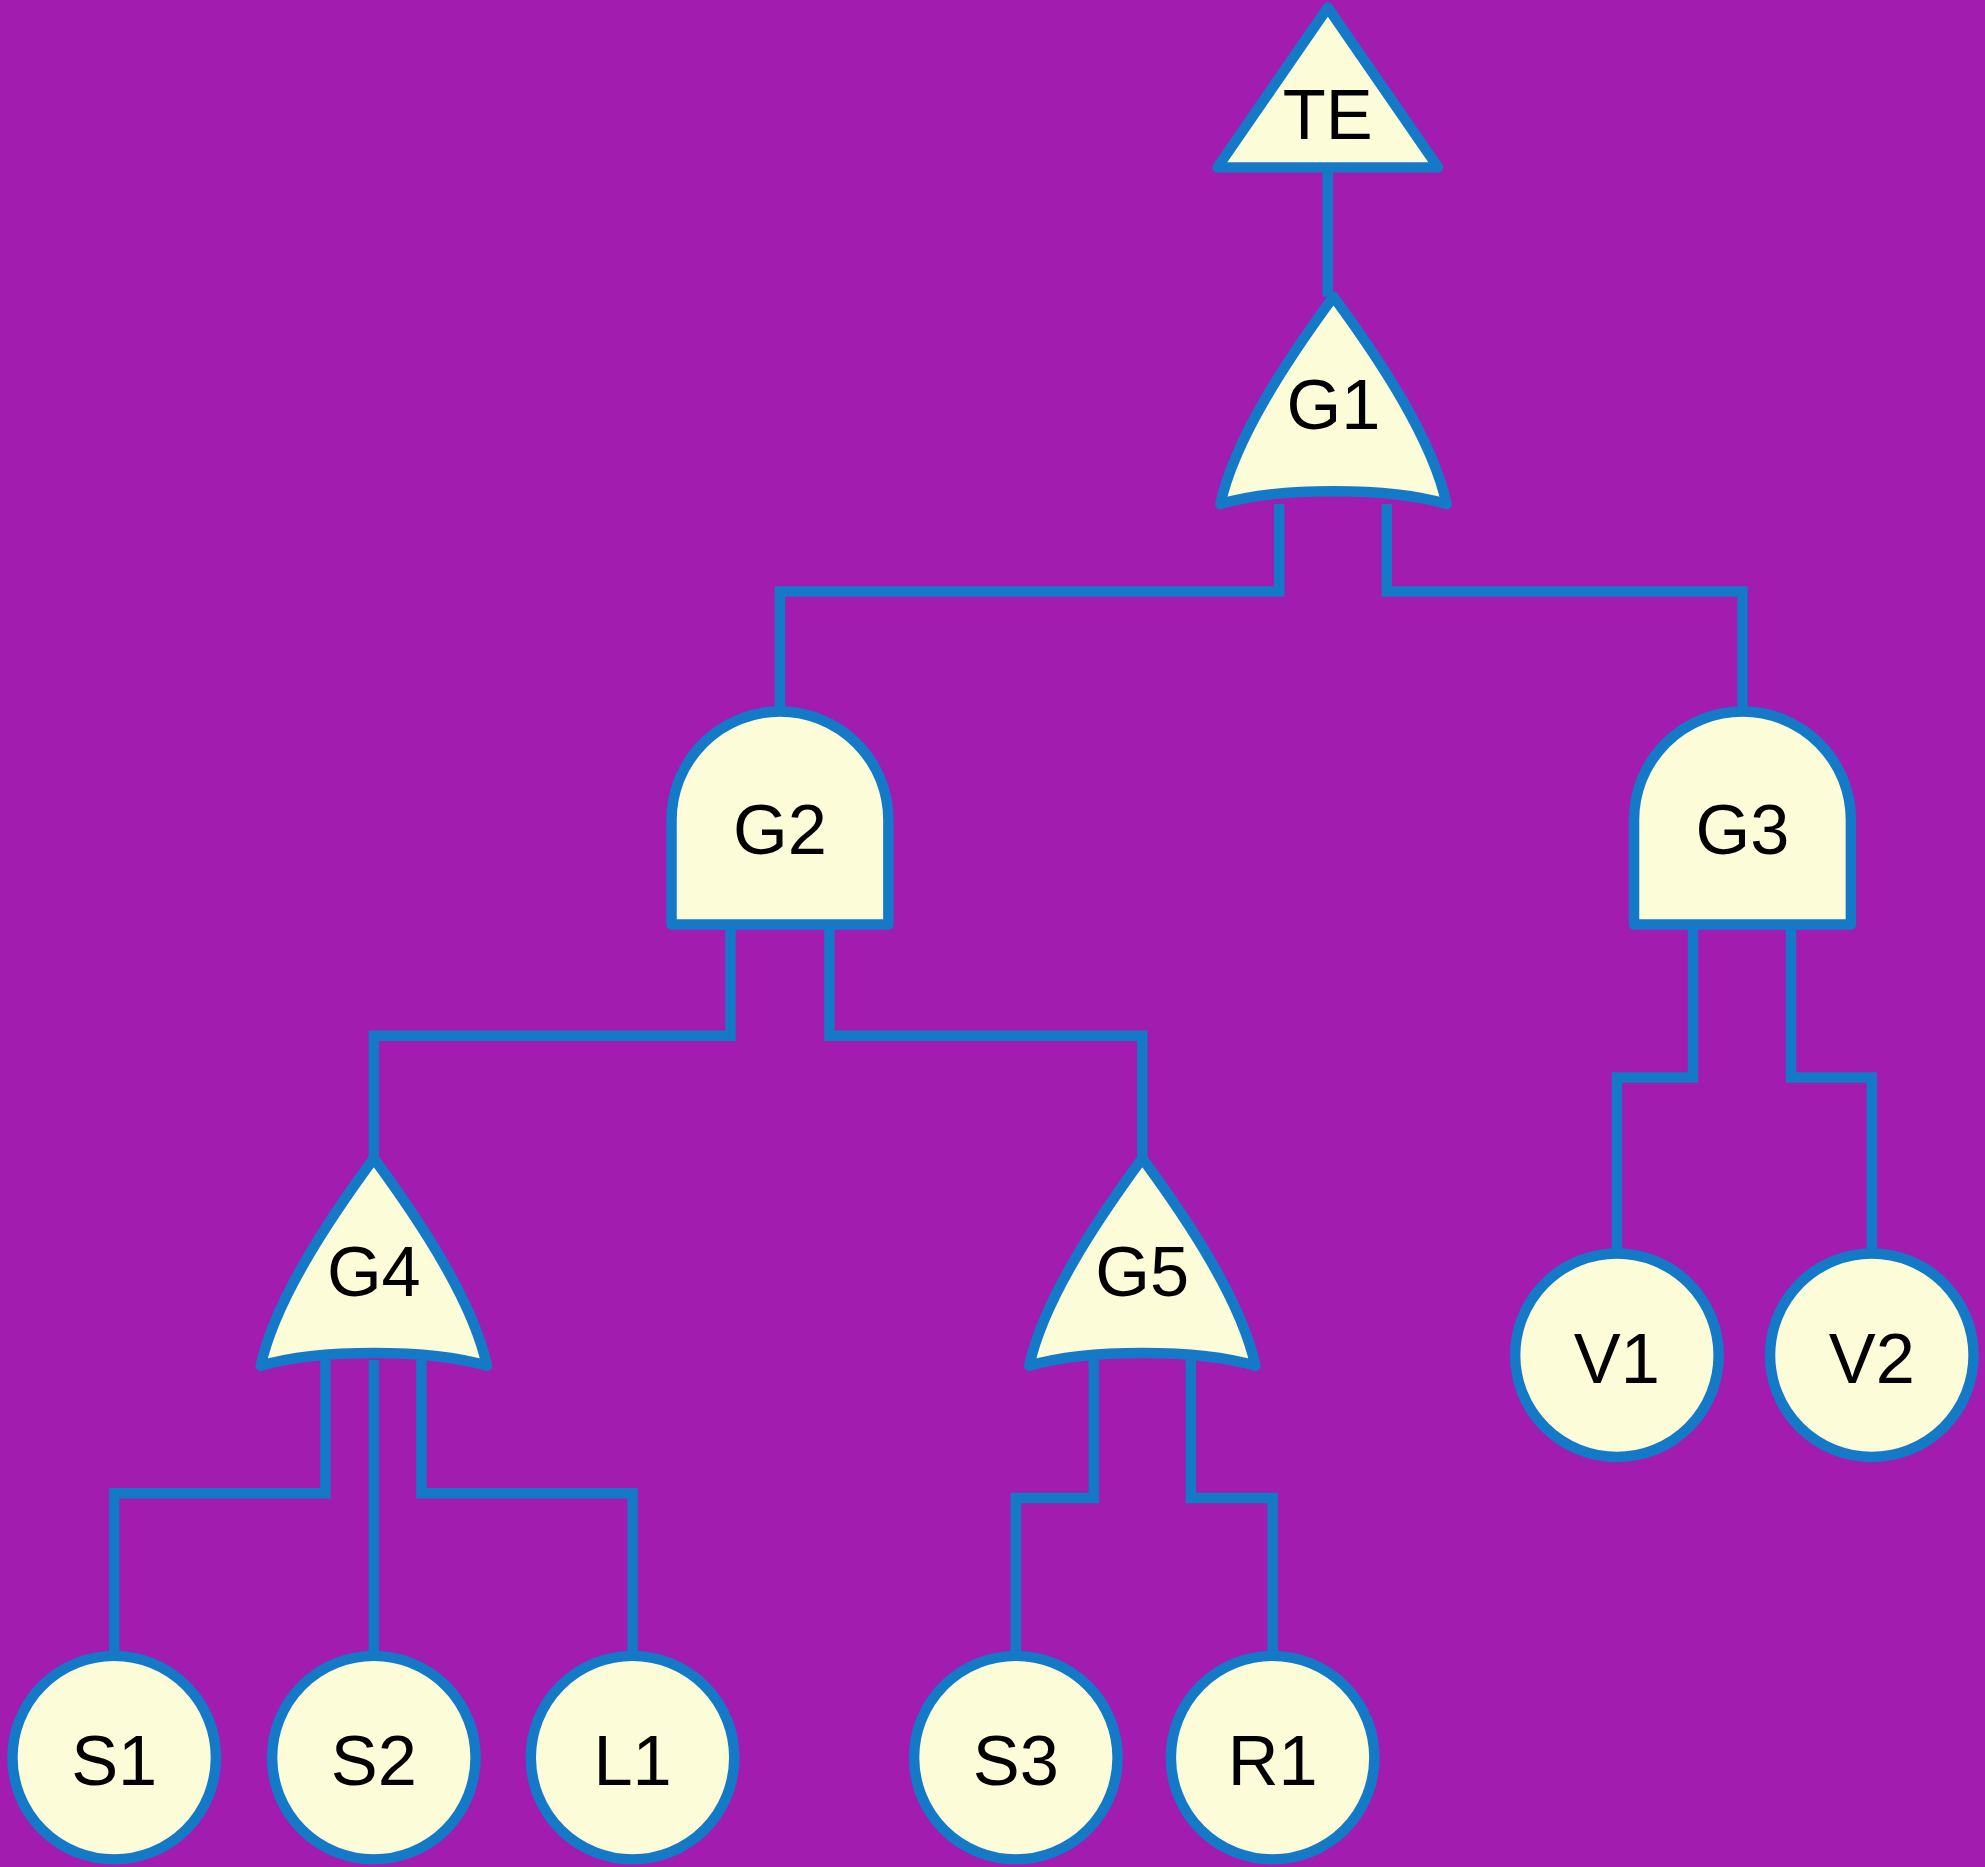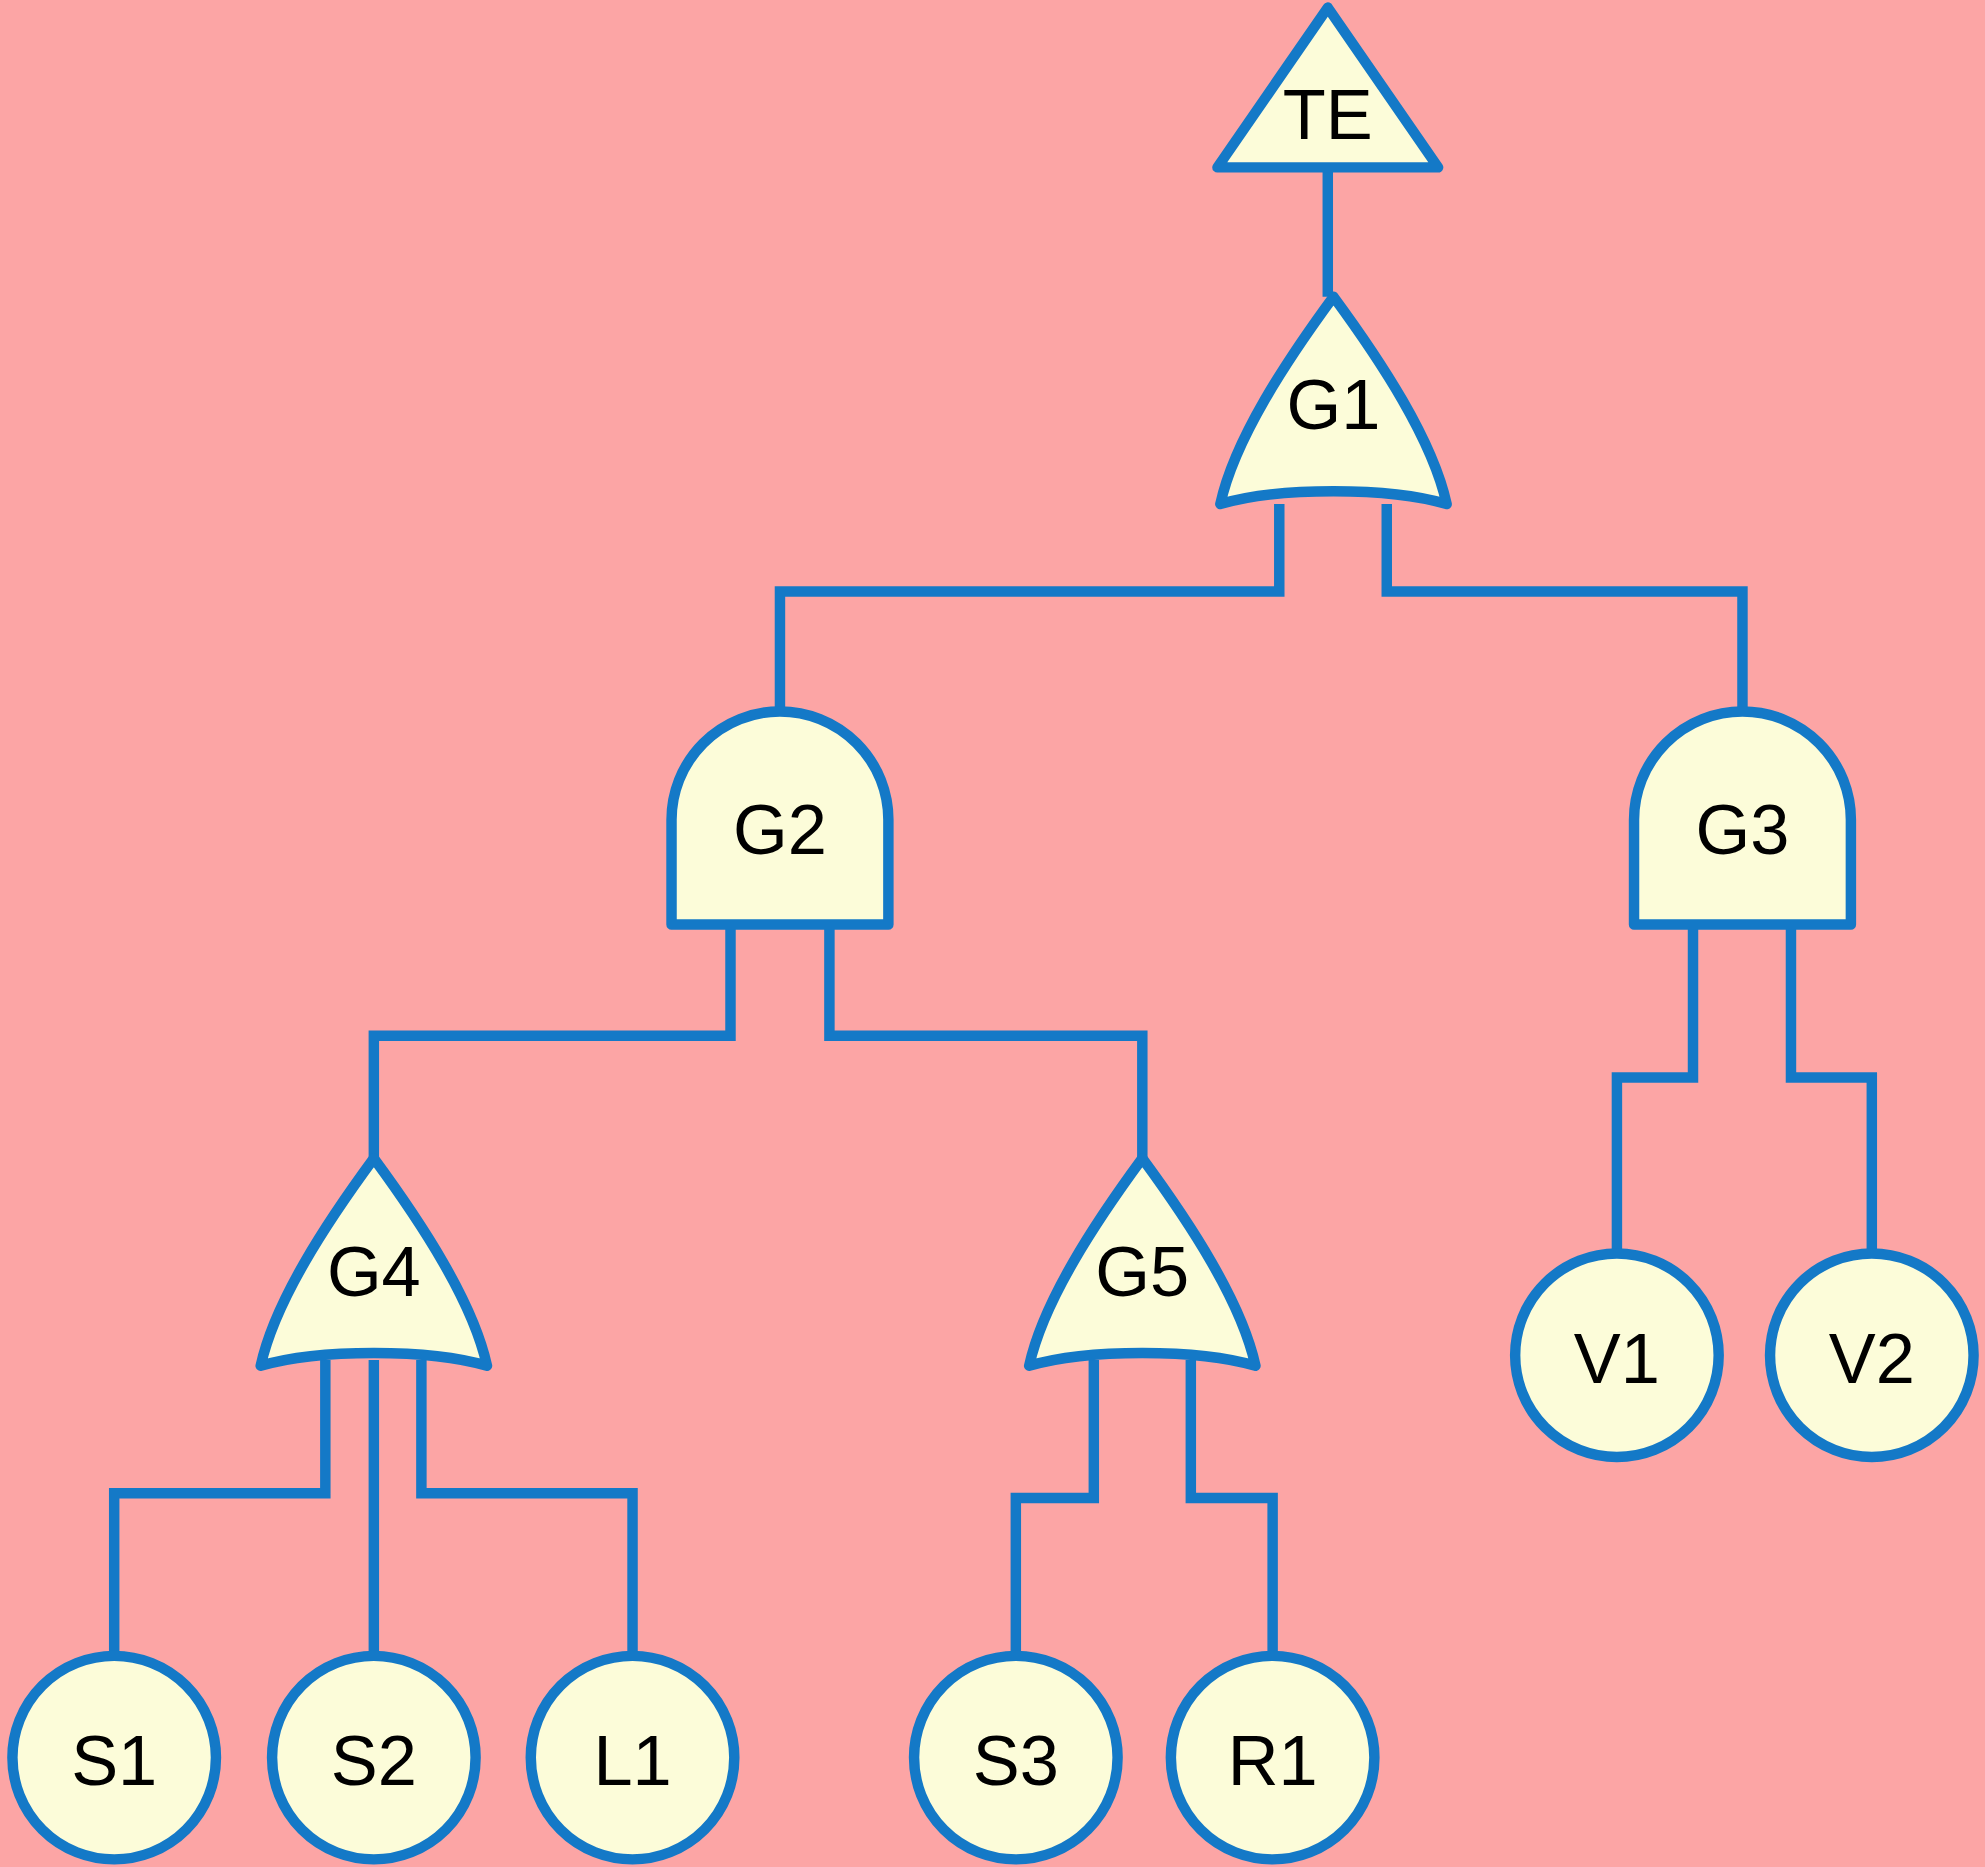--- a/index.html
+++ b/index.html
@@ -7,21 +7,21 @@
     padding: 0;
     background: #ffffff;
   }
   body {
     font-family: "Liberation Sans", sans-serif;
   }
   #canvas-wrap {
     position: relative;
     width: 1986px;
     height: 1867px;
-    background: #fca5a5;
+    background: #a21caf;
     overflow: hidden;
   }
   svg#fault-tree {
     display: block;
     width: 1986px;
     height: 1867px;
   }
   .shape-fill {
     fill: #FCFCD9;
   }

